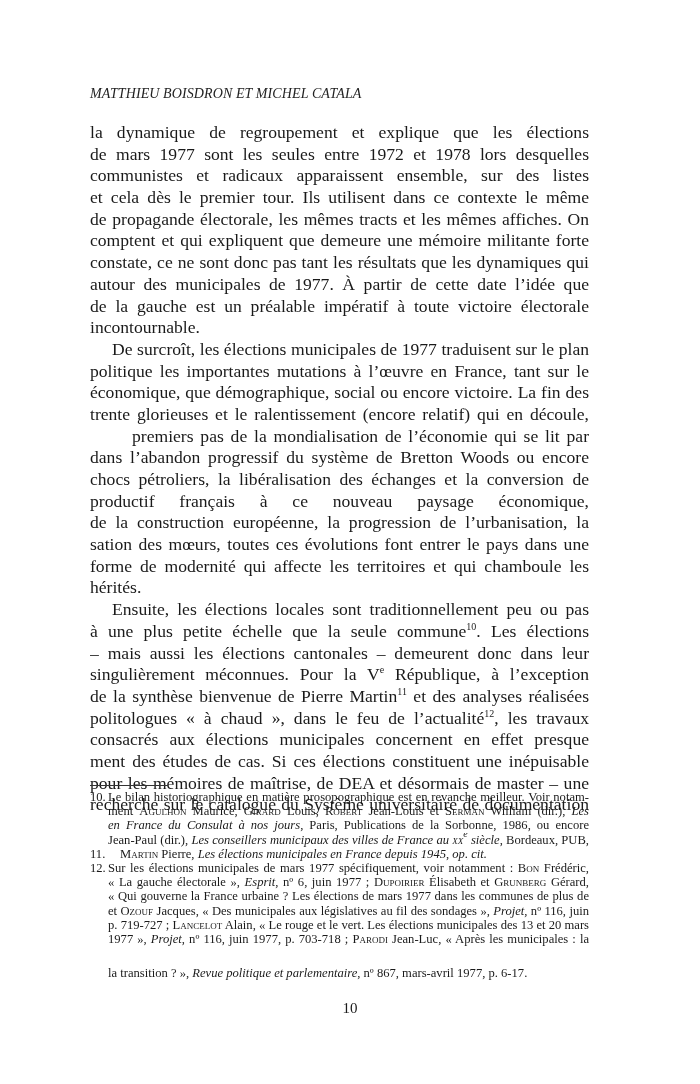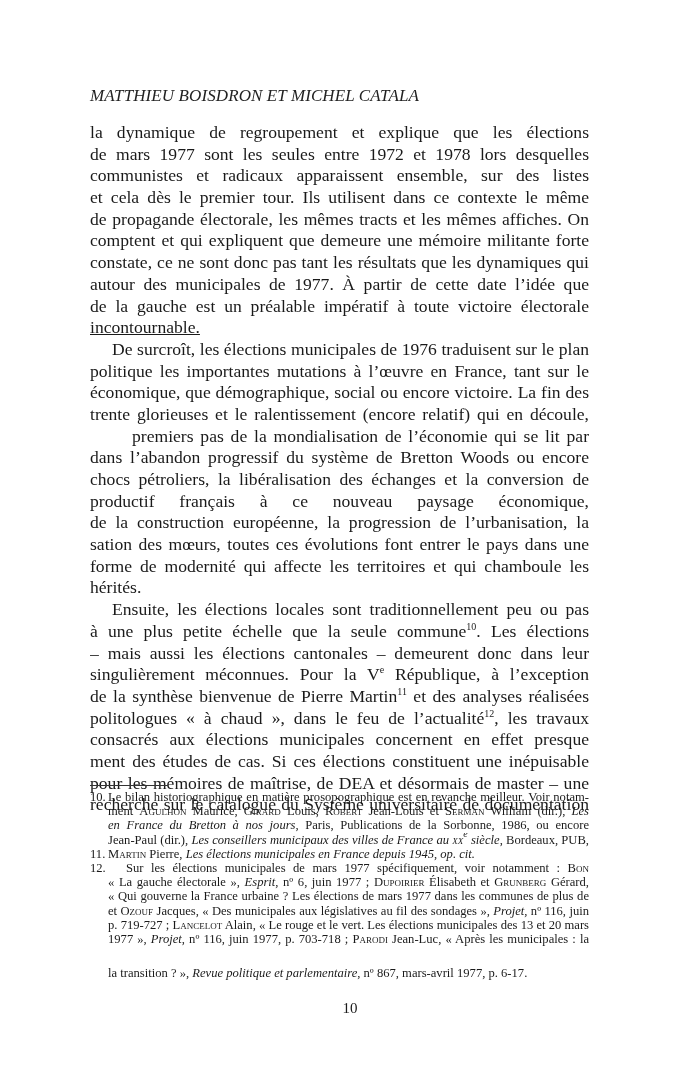--- a/index.html
+++ b/index.html
@@ -1,19 +1,19 @@
 <!DOCTYPE html>
 <html><head>
 <meta charset="utf-8">
 <style>
   html, body { margin: 0; padding: 0; background: #ffffff; }
   body { width: 700px; height: 1084px; position: relative; overflow: hidden;
          font-family: "Liberation Serif", "DejaVu Serif", serif; color: #1a1a1a; }
   .page { position: absolute; left: 0; top: 0; width: 700px; height: 1084px; }
-  .running-head { position: absolute; left: 90px; top: 86px; font-size: 17px;
+  .running-head { position: absolute; left: 90px; top: 86px; font-size: 14px;
                   font-style: italic; letter-spacing: 0.1px; color: #222; }
   .body-text { position: absolute; left: 90px; top: 122px; width: 499px; }
   .line { display: block; height: 21.7px; line-height: 21.7px; font-size: 17.6px;
           text-align: justify; text-align-last: justify; white-space: nowrap; overflow: visible; }
   .line.last { text-align-last: left; }
   .line.indent { padding-left: 22px; }
   sup { font-size: 10px; line-height: 0; vertical-align: 7px; }
   .rule { position: absolute; left: 90px; top: 785px; width: 78px; height: 0; border-top: 1px solid #333; }
   .notes { position: absolute; left: 90px; top: 790px; width: 499px; }
   .nline { display: block; height: 14.2px; line-height: 14.2px; font-size: 12.6px;
@@ -37,22 +37,22 @@
   <div class="body-text">
     <span class="line" style="white-space: normal; overflow: hidden;">la dynamique de regroupement et explique que les élections municipales</span>
     <span class="line" style="white-space: normal; overflow: hidden;">de mars 1977 sont les seules entre 1972 et 1978 lors desquelles socialistes,</span>
     <span class="line" style="white-space: normal; overflow: hidden;">communistes et radicaux apparaissent ensemble, sur des listes communes,</span>
     <span class="line" style="white-space: normal; overflow: hidden;">et cela dès le premier tour. Ils utilisent dans ce contexte le même matériel</span>
     <span class="line" style="white-space: normal; overflow: hidden;">de propagande électorale, les mêmes tracts et les mêmes affiches. On le</span>
     <span class="line" style="white-space: normal; overflow: hidden;">comptent et qui expliquent que demeure une mémoire militante forte</span>
     <span class="line" style="white-space: normal; overflow: hidden;">constate, ce ne sont donc pas tant les résultats que les dynamiques qui</span>
     <span class="line" style="white-space: normal; overflow: hidden;">autour des municipales de 1977. À partir de cette date l’idée que l’alliance</span>
     <span class="line" style="white-space: normal; overflow: hidden;">de la gauche est un préalable impératif à toute victoire électorale devient</span>
-    <span class="line last" style="white-space: normal; overflow: hidden; text-decoration: underline;">incontournable.</span>
-    <span class="line indent" style="white-space: normal; overflow: hidden;">De surcroît, les élections municipales de 1976 traduisent sur le plan</span>
+    <span class="line last" style="white-space: normal; overflow: hidden;">incontournable.</span>
+    <span class="line indent" style="white-space: normal; overflow: hidden;">De surcroît, les élections municipales de 1977 traduisent sur le plan</span>
     <span class="line" style="white-space: normal; overflow: hidden;">politique les importantes mutations à l’œuvre en France, tant sur le plan</span>
     <span class="line" style="white-space: normal; overflow: hidden;">économique, que démographique, social ou encore victoire. La fin des</span>
     <span class="line" style="white-space: normal; overflow: hidden;">trente glorieuses et le ralentissement (encore relatif) qui en découle, les</span>
     <span class="line" style="white-space: normal; overflow: hidden; margin-left: 42px;">premiers pas de la mondialisation de l’économie qui se lit par exemple</span>
     <span class="line" style="white-space: normal; overflow: hidden;">dans l’abandon progressif du système de Bretton Woods ou encore dans les</span>
     <span class="line" style="white-space: normal; overflow: hidden;">chocs pétroliers, la libéralisation des échanges et la conversion de l’appareil</span>
     <span class="line" style="white-space: normal; overflow: hidden;">productif français à ce nouveau paysage économique, l’approfondissement</span>
     <span class="line" style="white-space: normal; overflow: hidden;">de la construction européenne, la progression de l’urbanisation, la libérali-</span>
     <span class="line" style="white-space: normal; overflow: hidden;">sation des mœurs, toutes ces évolutions font entrer le pays dans une certaine</span>
     <span class="line" style="white-space: normal; overflow: hidden;">forme de modernité qui affecte les territoires et qui chamboule les équilibres</span>
@@ -71,29 +71,29 @@
 
   <div class="rule"></div>
 
   <div class="notes">
 
     <span class="nline first" style="white-space: normal; overflow: hidden;">
         <span class="nnum">10.</span>
         <span class="ntext">Le bilan historiographique en matière prosopographique est en revanche meilleur. Voir notam-</span>
       </span>
     <span class="nline hang" style="white-space: normal; overflow: hidden;"><span>ment </span><span class="sc">Agulhon</span><span> Maurice, </span><span class="sc">Girard</span><span> Louis, </span><span class="sc">Robert</span><span> Jean-Louis et </span><span class="sc">Serman</span><span> William (dir.), </span><span class="it">Les maires</span></span>
-    <span class="nline hang" style="white-space: normal; overflow: hidden;"><span class="it">en France du Bretton à nos jours</span><span>, Paris, Publications de la Sorbonne, 1986, ou encore </span></span>
+    <span class="nline hang" style="white-space: normal; overflow: hidden;"><span class="it">en France du Consulat à nos jours</span><span>, Paris, Publications de la Sorbonne, 1986, ou encore </span></span>
     <span class="nline hang last" style="white-space: normal; overflow: hidden;"><span>Jean-Paul (dir.), </span><span class="it">Les conseillers municipaux des villes de France au </span><span class="it sc">xx</span><sup class="it">e</sup><span class="it"> siècle</span><span>, Bordeaux, PUB, 2007.</span></span>
 
-    <span class="nline first last" style="white-space: normal; overflow: hidden;">
+    <span class="nline first last" style="white-space: normal; overflow: hidden; gap: 12px;">
         <span class="nnum">11.</span>
         <span class="ntext"><span class="sc">Martin</span><span> Pierre, </span><span class="it">Les élections municipales en France depuis 1945</span><span>, </span><span class="it">op. cit.</span></span>
       </span>
 
-    <span class="nline first" style="white-space: normal; overflow: hidden; gap: 18px;">
+    <span class="nline first" style="white-space: normal; overflow: hidden;">
         <span class="nnum">12.</span>
         <span class="ntext"><span>Sur les élections municipales de mars 1977 spécifiquement, voir notamment : </span><span class="sc">Bon</span><span> Frédéric,</span></span>
       </span>
     <span class="nline hang" style="white-space: normal; overflow: hidden;"><span>« La gauche électorale », </span><span class="it">Esprit</span><span>, nº 6, juin 1977 ; </span><span class="sc">Dupoirier</span><span> Élisabeth et </span><span class="sc">Grunberg</span><span> Gérard,</span></span>
     <span class="nline hang" style="white-space: normal; overflow: hidden;">« Qui gouverne la France urbaine ? Les élections de mars 1977 dans les communes de plus de</span>
     <span class="nline hang" style="white-space: normal; overflow: hidden;"><span>et </span><span class="sc">Ozouf</span><span> Jacques, « Des municipales aux législatives au fil des sondages », </span><span class="it">Projet</span><span>, nº 116, juin 1977,</span></span>
     <span class="nline hang" style="white-space: normal; overflow: hidden;"><span>p. 719-727 ; </span><span class="sc">Lancelot</span><span> Alain, « Le rouge et le vert. Les élections municipales des 13 et 20 mars</span></span>
     <span class="nline hang" style="white-space: normal; overflow: hidden;"><span>1977 », </span><span class="it">Projet</span><span>, nº 116, juin 1977, p. 703-718 ; </span><span class="sc">Parodi</span><span> Jean-Luc, « Après les municipales : la fin de</span></span>
     <span class="nline hang last" style="white-space: normal; overflow: hidden; margin-top: 20px;"><span>la transition ? », </span><span class="it">Revue politique et parlementaire</span><span>, nº 867, mars-avril 1977, p. 6-17.</span></span>
   </div>

